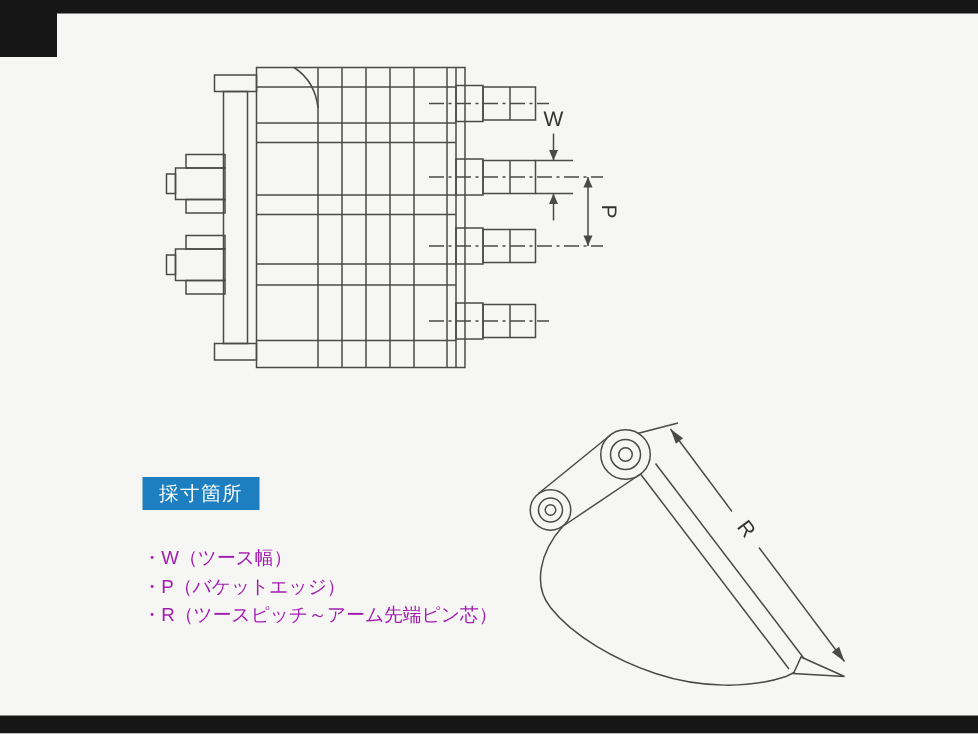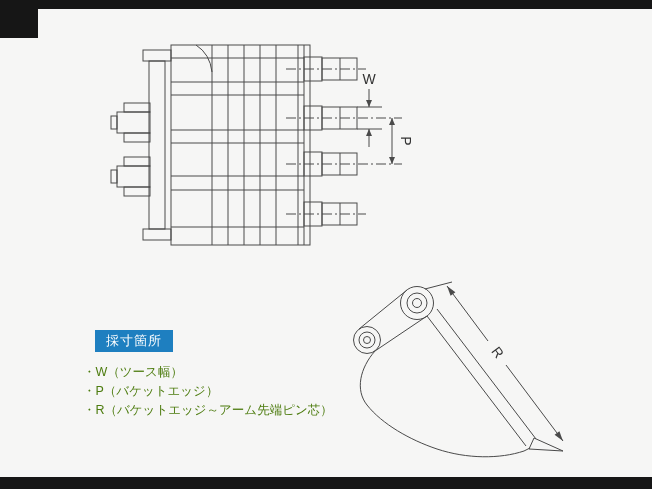--- a/index.html
+++ b/index.html
@@ -23,32 +23,32 @@
   .draw{stroke:var(--line);stroke-width:1;fill:none;}
   .draw .cl{stroke-dasharray:10 3 2 3;}
   .fillarrow{fill:var(--line);stroke:none;}
   .dimtext{
     fill:#333;
     font-size:14px;
     font-family:"Liberation Sans",sans-serif;
   }
   .callout{
     position:absolute;
-    left:95px;top:330px;
+    left:95px;top:318px;
     width:78px;height:22px;
     background:var(--accent);
     color:#ffffff;
     font-size:13px;
     letter-spacing:1px;
     display:flex;align-items:center;justify-content:center;
   }
   .legend{
     position:absolute;
-    left:83px;top:363px;
-    color:#4d7c0f;
+    left:95px;top:363px;
+    color:#a21caf;
     font-size:12.5px;
     line-height:19px;
   }
 </style>
 </head>
 <body>
 
 <div class="screen">
 
   <div class="bar-top"></div>
@@ -156,16 +156,16 @@
       <polygon class="fillarrow" points="563,441 554.6,434.8 559.4,431.2"></polygon>
     </g>
     <text class="dimtext" x="497" y="357" transform="rotate(53 497 353)" text-anchor="middle">R</text>
   </svg>
 
   <div class="callout">採寸箇所</div>
 
   <div class="legend">
     <div class="legend-item">・W（ツース幅）</div>
     <div class="legend-item">・P（バケットエッジ）</div>
-    <div class="legend-item">・R（バケットエッジ～アーム先端ピン芯）</div>
+    <div class="legend-item">・R（ツースピッチ～アーム先端ピン芯）</div>
   </div>
 
 </div>
 
 </body></html>

